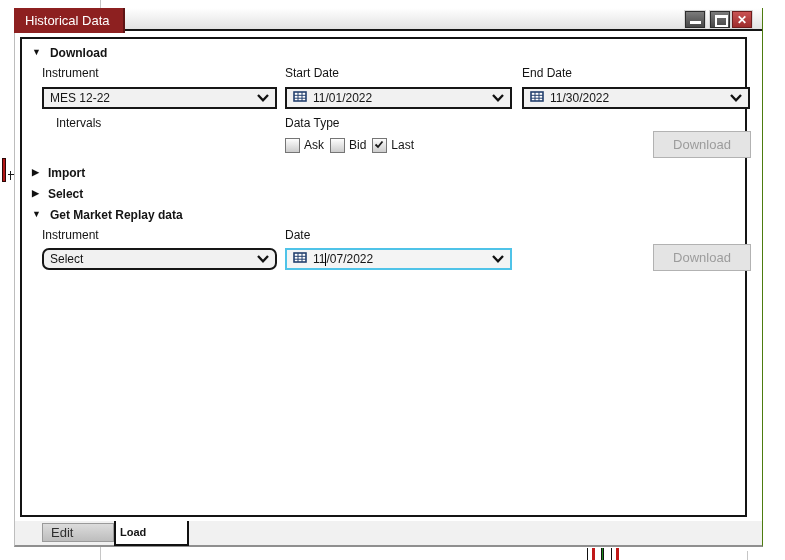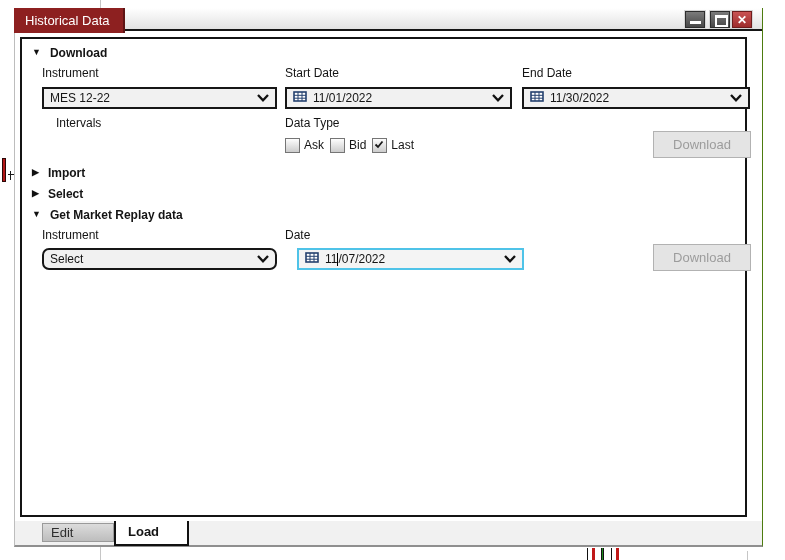--- a/index.html
+++ b/index.html
@@ -48,21 +48,21 @@
   .cb.checked svg{display:block;}
 
   .dl-btn{width:98px;height:27px;background:#e4e4e4;border:1px solid #b2b2b2;color:#9c9c9c;
           font-size:13px;display:flex;align-items:center;justify-content:center;}
 
   
   .tabstrip{left:0;top:513px;width:747px;height:24px;background:#f1f1f1;}
   .tab-edit{left:27px;top:515px;width:72px;height:19px;background:linear-gradient(180deg,#dcdcdc,#bdbdbd);
             border:1px solid #9a9a9a;color:#2e2e2e;font-size:13px;line-height:18px;padding-left:8px;}
   .tab-load{left:99px;top:513px;width:75px;height:25px;background:#ffffff;border:2px solid #111111;
-            border-top:none;font-size:13px;font-weight:bold;line-height:22px;padding-left:12px;z-index:2;}
+            border-top:none;font-size:11px;font-weight:bold;line-height:22px;padding-left:4px;z-index:2;}
 
   
   .candle{top:548px;height:12px;}
 </style>
 </head>
 <body>
 
 <div class="abs bg-line" style="left:100px;top:0;width:1px;height:9px;"></div>
 <div class="abs cursor-bar"></div>
 <div class="abs cursor-cross-v"></div>
@@ -187,21 +187,21 @@
 
   <div class="abs field" style="left:27px;top:240px;width:235px;border-radius:7px;">
     <span>Select</span>
     <span class="chev">
       <svg width="12" height="8" viewBox="0 0 12 8">
           <path d="M1 1 L6 6.3 L11 1" stroke="#111" stroke-width="2.3" fill="none"></path>
         </svg>
     </span>
   </div>
 
-  <div class="abs field focused" style="left:270px;top:240px;width:227px;margin-left:12px;">
+  <div class="abs field focused" style="left:270px;top:240px;width:227px;">
     <span>
       <svg width="14" height="11" viewBox="0 0 14 11">
           <rect x="1" y="1" width="12" height="9" fill="#fff" stroke="#24406e" stroke-width="1.6"></rect>
           <line x1="5" y1="1" x2="5" y2="10" stroke="#24406e"></line>
           <line x1="9" y1="1" x2="9" y2="10" stroke="#24406e"></line>
           <line x1="1" y1="4.3" x2="13" y2="4.3" stroke="#24406e"></line>
           <line x1="1" y1="7.2" x2="13" y2="7.2" stroke="#24406e"></line>
         </svg>
     </span>
     <span style="display:flex;align-items:center;">

